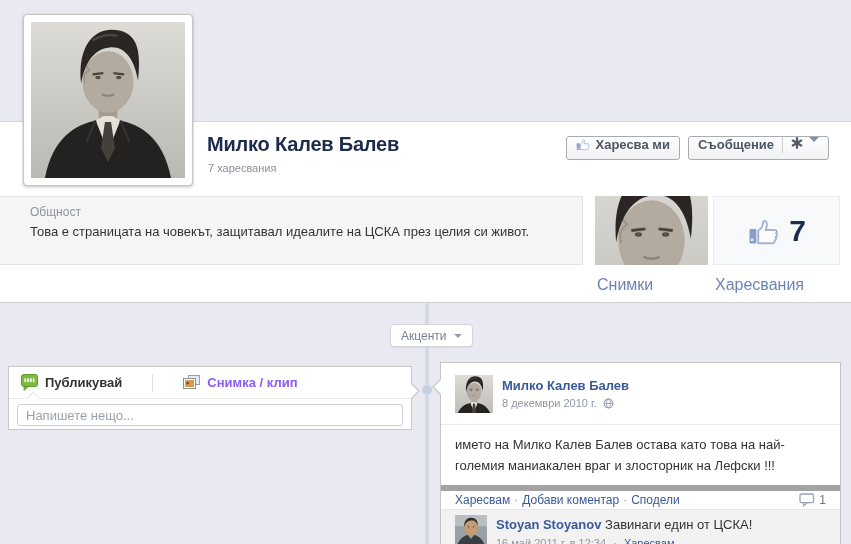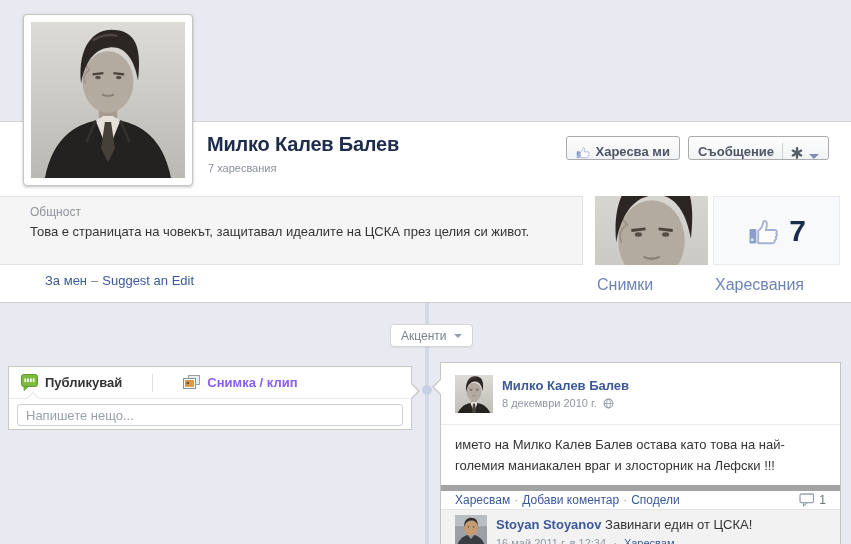--- a/index.html
+++ b/index.html
@@ -9,21 +9,21 @@
 
   
   .header-band{left:0;top:121px;width:851px;height:182px;background:#fff;
     border-top:1px solid #d6d6d6;border-bottom:1px solid #cfcfcf;box-sizing:border-box;}
   .profile-frame{left:23px;top:14px;width:168px;height:170px;background:#fff;
     border:1px solid #c6c6c6;border-radius:4px;box-shadow:0 1px 3px rgba(0,0,0,.25);z-index:5;}
   .profile-frame .pic{position:absolute;left:7px;top:7px;right:7px;bottom:7px;overflow:hidden;}
   .page-title{left:207px;top:133px;font-size:20px;font-weight:bold;color:#1d2c4c;letter-spacing:-0.2px;}
   .page-sub{left:208px;top:162px;font-size:11px;color:#8a8f99;}
   .btn-row{right:22px;top:136px;display:flex;gap:8px;}
-  .fb-btn{display:inline-flex;align-items:flex-end;height:24px;padding:0 9px;box-sizing:border-box;
+  .fb-btn{display:inline-flex;align-items:flex-start;height:24px;padding:0 9px;box-sizing:border-box;
     background:linear-gradient(#fefefe,#f1f2f4);border:1px solid #a9abaf;border-radius:3px;
     font-size:13px;font-weight:bold;color:#4e5665;cursor:pointer;}
   .fb-btn .ic{margin-right:5px;display:inline-flex;}
   .btn-divider{width:1px;height:16px;background:#cfcfcf;margin:0 8px;}
   .chev-down{width:0;height:0;border-left:5px solid transparent;border-right:5px solid transparent;
     border-top:5px solid #7b8fb3;margin-left:6px;}
 
   
   .about-box{left:0;top:196px;width:583px;height:69px;background:#f5f5f5;
     border:1px solid #e2e2e2;border-left:none;box-sizing:border-box;padding:8px 10px 0 30px;}
@@ -164,23 +164,20 @@
         </svg>
       </span>
       <span class="chev-down"></span>
     </div>
   </div>
 
   <div class="abs about-box">
     <div class="about-cat">Общност</div>
     <div class="about-desc">Това е страницата на човекът, защитавал идеалите на ЦСКА през целия си живот.</div>
   </div>
-  <div class="abs about-links">
-    <a class="lnk">За мен</a><span class="dash">–</span><a class="lnk">Suggest an Edit</a>
-  </div>
 
   <div class="abs photos-box">
     <svg width="113" height="69" viewBox="22 8 56 56" preserveAspectRatio="xMidYMid slice">
       <use href="#portrait-art"></use>
     </svg>
   </div>
   <div class="abs side-label photos-label">
     <a class="lnk" style="color:#6d84b4">Снимки</a>
   </div>
 

